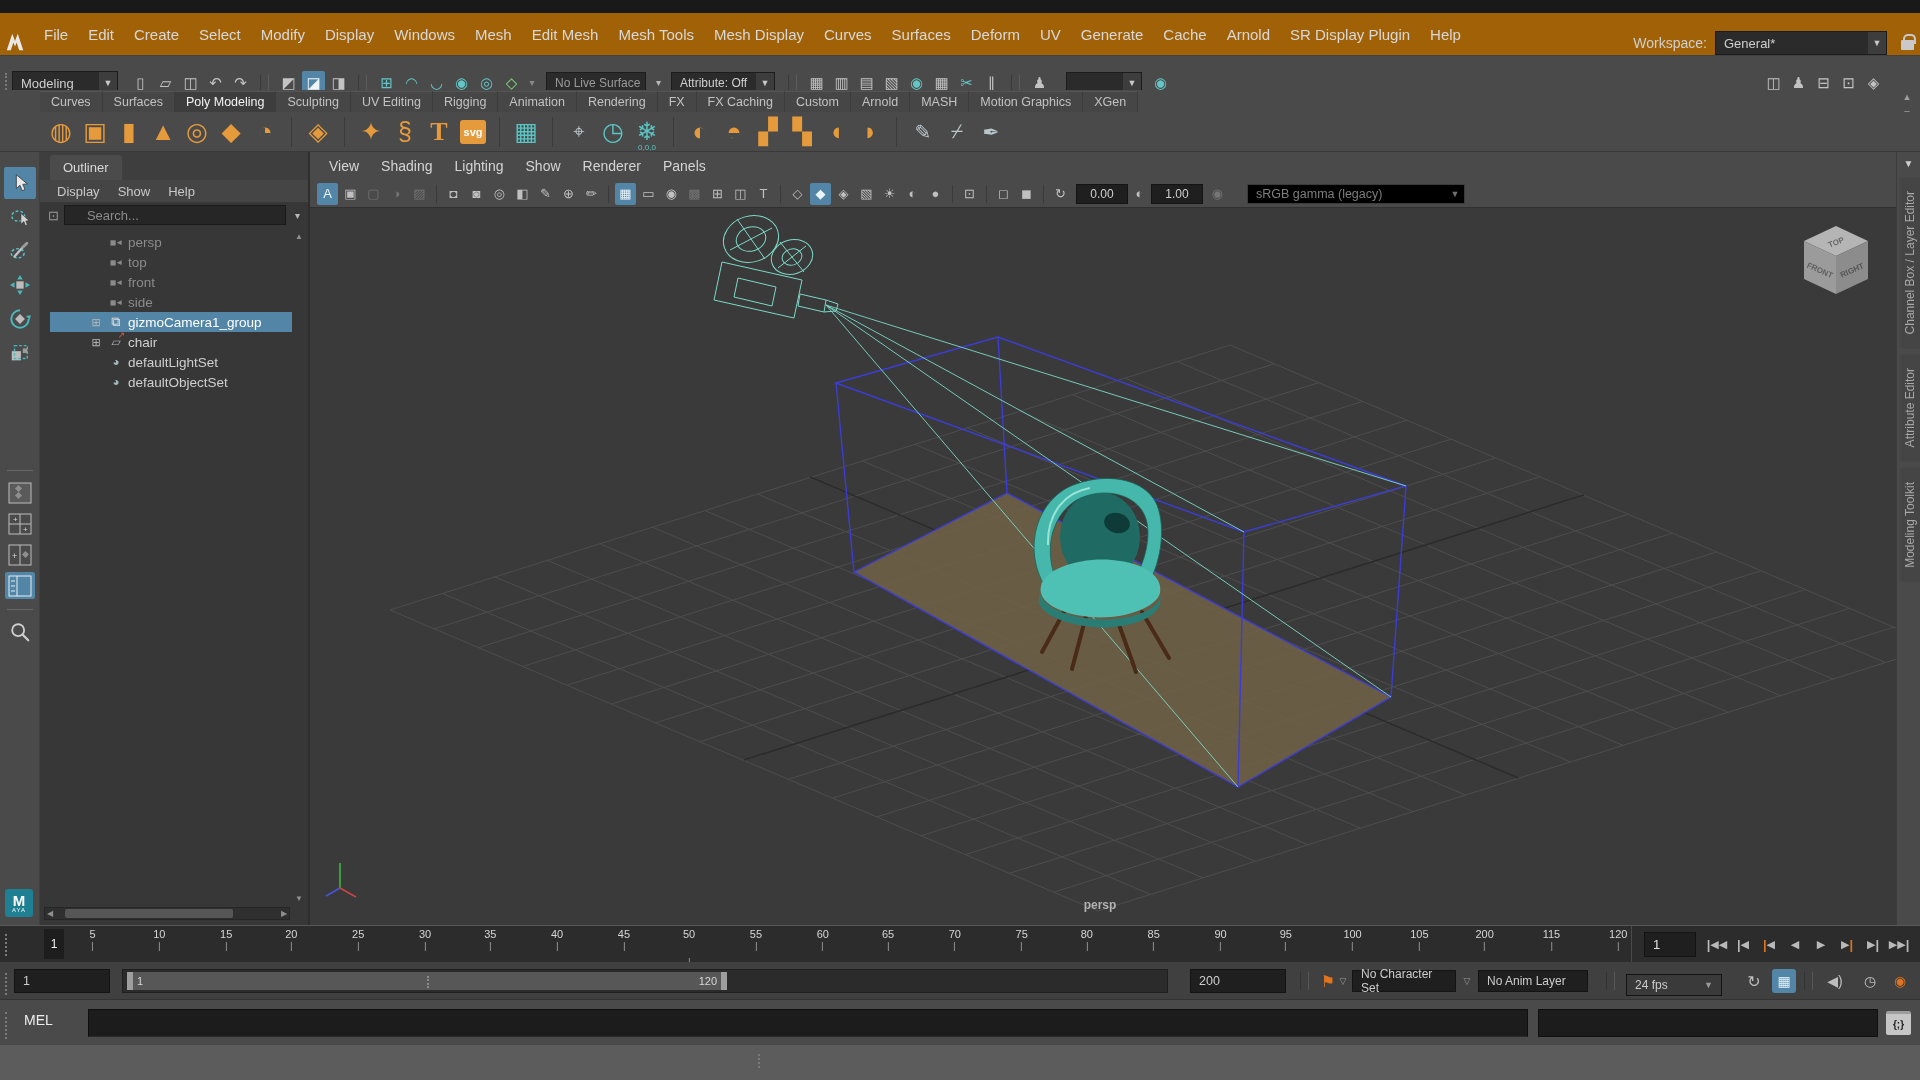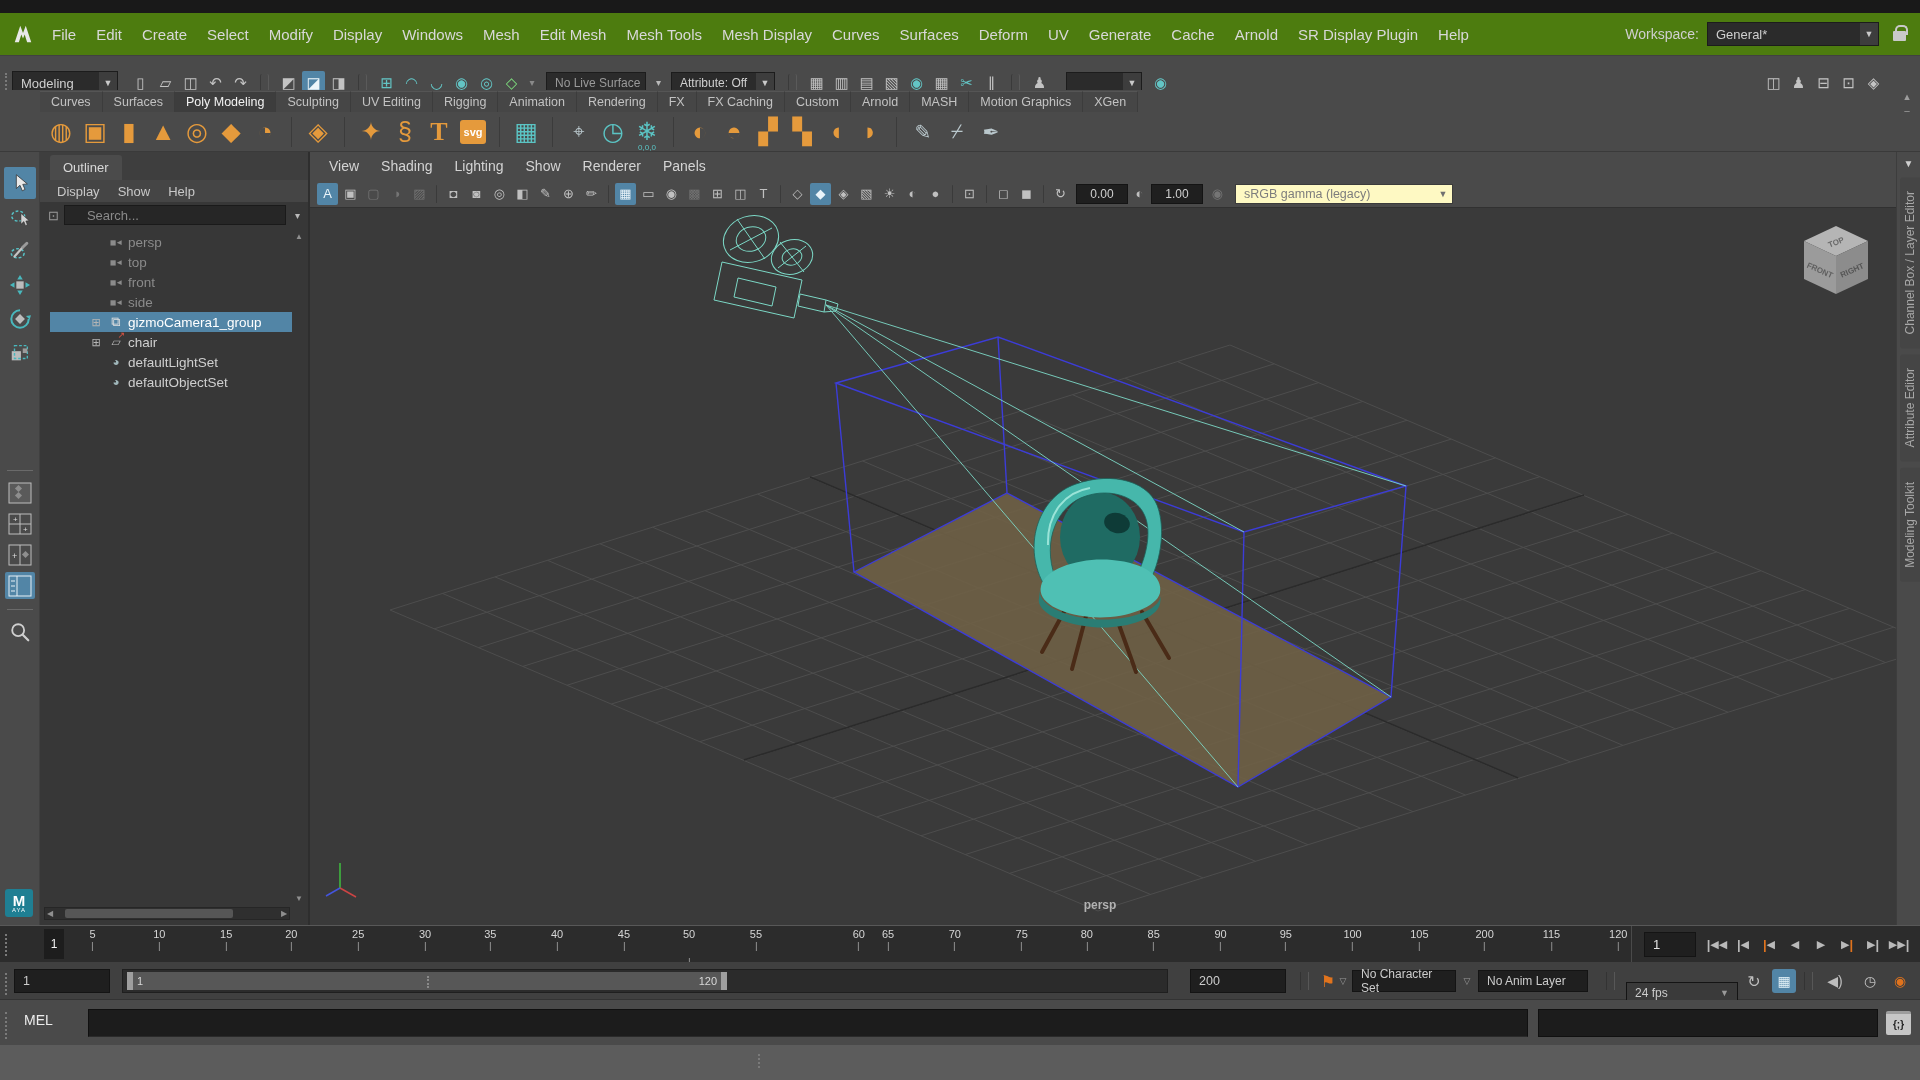--- a/index.html
+++ b/index.html
@@ -4,21 +4,21 @@
 <style>
 *{margin:0;padding:0;box-sizing:border-box}
 html,body{width:1920px;height:1080px;overflow:hidden}
 body{font-family:"Liberation Sans",sans-serif;background:#333;-webkit-font-smoothing:antialiased}
 #app{position:relative;width:1920px;height:1080px;background:#4a4a4a;color:#ccc;overflow:hidden}
 .grip{width:5px;height:60%;border-left:2px dotted #7a7a7a;margin:0 3px}
 .dd-arrow{font-size:10px;color:#b9b9b9;padding:0 4px}
 
 #top-strip{position:absolute;left:0;top:0;width:1920px;height:13px;background:#191919}
 
-#menubar{position:absolute;left:0;top:13px;width:1920px;height:43px;display:flex;align-items:center;padding:0 8px;background:#4d7c0f;border-bottom:1px solid #414141}
+#menubar{position:absolute;left:0;top:13px;width:1920px;height:43px;display:flex;align-items:flex-end;padding:0 0;background:#a16207;border-bottom:1px solid #414141}
 #menubar .logo{width:26px;height:26px;margin:0 6px 0 2px;display:flex;align-items:center;justify-content:center}
 .menu-item{padding:0 10px;height:100%;display:flex;align-items:center;font-size:15px;color:#d8d8d8;white-space:nowrap}
 #workspace{margin-left:auto;display:flex;align-items:center;gap:8px}
 #workspace .ws-label{font-size:14px;color:#cfcfcf}
 .dd-field{height:24px;background:#2b2b2b;border:1px solid #1c1c1c;display:flex;align-items:center;color:#cfcfcf;font-size:13px}
 .dd-field .val{flex:1;padding:0 8px;white-space:nowrap;overflow:hidden}
 .dd-btn{width:18px;height:100%;background:#3d3d3d;display:flex;align-items:center;justify-content:center;font-size:9px;color:#c9c9c9}
 #ws-dd{width:172px}
 .lock{width:13px;height:10px;background:#c9c9c9;border-radius:1px;position:relative;margin:4px 6px 0}
 .lock::before{content:"";position:absolute;left:2px;top:-6px;width:9px;height:8px;border:2px solid #c9c9c9;border-bottom:none;border-radius:5px 5px 0 0}
@@ -95,21 +95,21 @@
 
 #viewport{position:absolute;left:310px;top:0;width:1586px;height:100%}
 .vp-menus{height:28px;background:#4a4a4a;display:flex;align-items:center;padding-left:8px}
 .vp-menu{padding:0 11px;font-size:14px;color:#d4d4d4}
 .vp-iconbar{height:28px;background:#4a4a4a;display:flex;align-items:center;padding-left:6px;border-bottom:1px solid #313131}
 .vp-ic{min-width:21px;height:22px;display:flex;align-items:center;justify-content:center;font-size:13px;color:#c0c0c0;border-radius:2px;margin:0 1px}
 .vp-ic.active{background:#5285a6;color:#eaf4fa}
 .vp-ic.dim{color:#757575}
 .vp-ic.isep{min-width:1px;width:1px;height:18px;background:#3a3a3a;margin:0 5px;padding:0}
 .vp-field{width:52px;height:20px;background:#1f1f1f;border:1px solid #141414;color:#d0d0d0;font-size:12px;text-align:center;outline:none;font-family:inherit}
-.vp-cs{width:218px;height:20px;background:#fef9c3;border:1px solid #3b3b3b;color:#7d7d7d;font-size:12.5px;display:flex;align-items:center;margin-left:6px}
+.vp-cs{width:218px;height:20px;background:#000000;border:1px solid #3b3b3b;color:#7d7d7d;font-size:12.5px;display:flex;align-items:center;margin-left:18px}
 .vp-cs .val{flex:1;padding:0 8px}
 .vp-cs .dd-btn{background:none;color:#707070}
 .vp-scene{position:absolute;left:0;top:56px;width:1586px;height:717px;background:#3a3a3a;overflow:hidden}
 .vp-scene svg{display:block}
 svg text{font-family:"Liberation Sans",sans-serif}
 
 #sidetabs{position:absolute;right:0;top:0;width:24px;height:100%;background:#4a4a4a;border-left:1px solid #3d3d3d;display:flex;flex-direction:column;align-items:center}
 #sidetabs .chev{height:22px;display:flex;align-items:center;color:#d0d0d0;font-size:10px}
 .vtab{writing-mode:vertical-rl;transform:rotate(180deg);background:#454545;color:#a8a8a8;font-size:12px;padding:14px 3px;margin:3px 0 3px 2px;border-radius:0 3px 3px 0;white-space:nowrap}
 
@@ -134,21 +134,21 @@
 .range-inner{position:absolute;left:4px;top:2px;bottom:2px;width:600px;background:#575757}
 .range-inner::before,.range-inner::after{content:"";position:absolute;top:0;bottom:0;width:6px;background:#9e9e9e}
 .range-inner::before{left:0}.range-inner::after{right:0}
 .range-inner .rs-s{position:absolute;left:10px;top:3px;font-size:11px;color:#d8d8d8}
 .range-inner .rs-e{position:absolute;right:10px;top:3px;font-size:11px;color:#d8d8d8}
 .range-grip{position:absolute;left:50%;top:4px;height:12px;border-left:2px dotted #8a8a8a;width:2px}
 .rr-ic{position:absolute;top:7px;height:24px;display:flex;align-items:center;justify-content:center;color:#bdbdbd;font-size:14px}
 .rr-sep{position:absolute;top:10px;height:18px;width:9px;border-left:1px solid #333;border-right:1px solid #575757}
 #dd-charset{left:1352px;width:104px;position:absolute;top:8px}
 #dd-animlayer{left:1478px;width:110px;position:absolute;top:8px}
-#dd-fps{left:1626px;width:112px;position:absolute;top:20px;background:#3a3a3a}
+#dd-fps{left:1626px;width:96px;position:absolute;top:12px;background:#3a3a3a}
 .small-dd{height:22px;font-size:12px}
 .tri{font-size:9px;color:#9a9a9a}
 #cached-play{background:#5285a6;border-radius:3px;color:#e4f2f8;width:24px;height:24px}
 
 #melrow{position:absolute;left:0;top:1000px;width:1920px;height:45px;background:#4a4a4a}
 #mel-label{position:absolute;left:24px;top:12px;font-size:14px;color:#ececec}
 #mel-input{position:absolute;left:88px;top:9px;width:1440px;height:28px;background:#1c1c1c;border:1px solid #101010;border-bottom-color:#2a2a2a;color:#ddd;font-size:13px;padding:0 8px;outline:none;font-family:"Liberation Mono",monospace}
 #mel-output{position:absolute;left:1538px;top:9px;width:340px;height:28px;background:#1c1c1c;border:1px solid #101010;color:#999;font-size:12px;display:flex;align-items:center;padding:0 8px}
 #script-editor-btn{position:absolute;left:1886px;top:11px;width:25px;height:24px;background:#c6c6c6;border-radius:2px;color:#222;display:flex;align-items:center;justify-content:center;font-size:10px;font-weight:bold;border-top:3px solid #9d9d9d}
 
@@ -825,21 +825,21 @@
           <div class="tick" style="left: 40.8%; gap: 16px;">
             <span class="tnum">50</span>
             <span class="tline"></span>
           </div>
 
           <div class="tick" style="left: 45%;">
             <span class="tnum">55</span>
             <span class="tline"></span>
           </div>
 
-          <div class="tick" style="left: 49.2%; margin-left: 36px;">
+          <div class="tick" style="left: 49.2%;">
             <span class="tnum">60</span>
             <span class="tline"></span>
           </div>
 
           <div class="tick" style="left: 53.3%;">
             <span class="tnum">65</span>
             <span class="tline"></span>
           </div>
 
           <div class="tick" style="left: 57.5%;">

